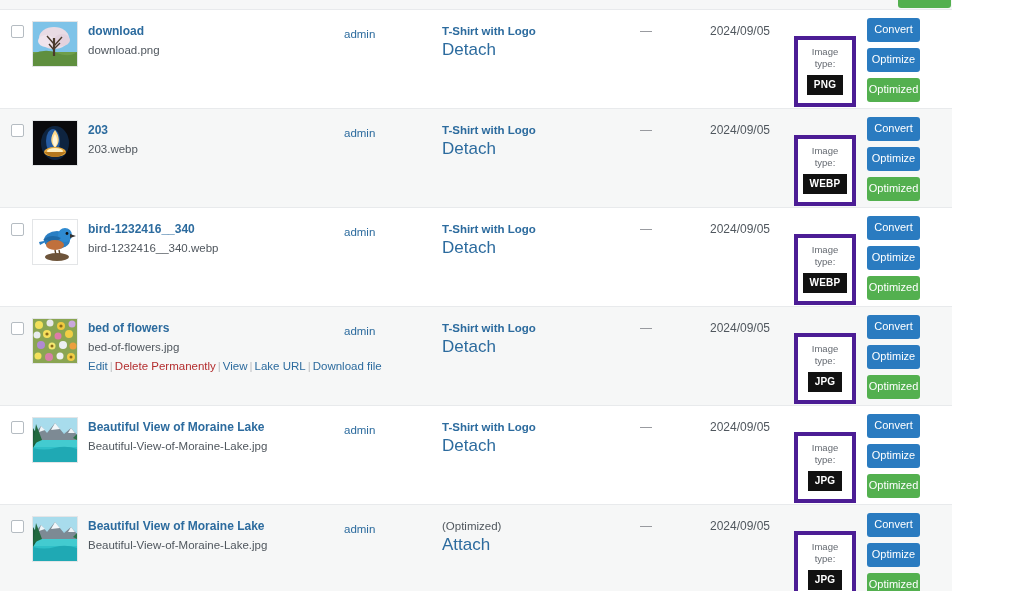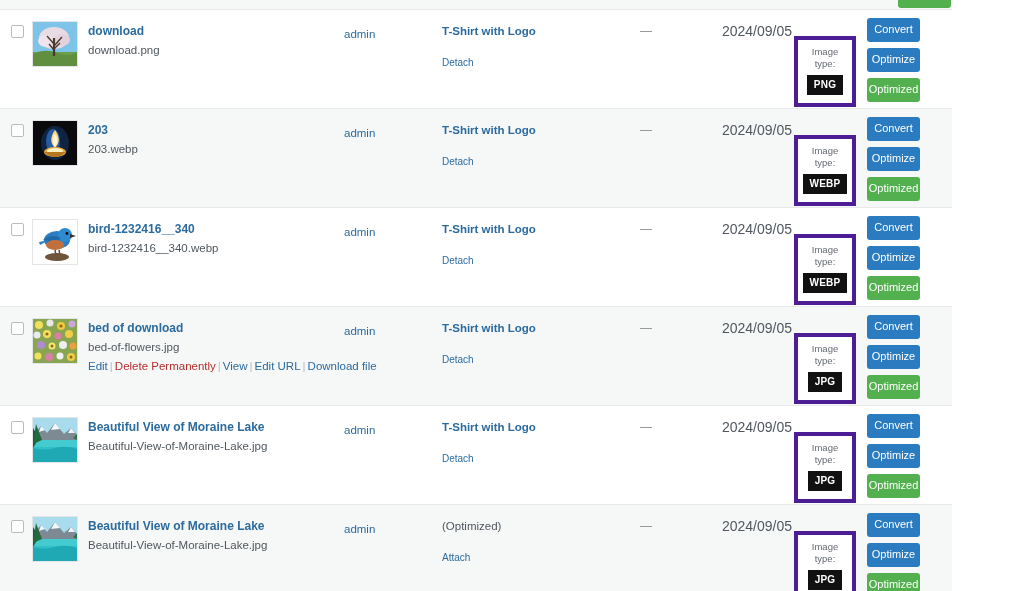--- a/index.html
+++ b/index.html
@@ -127,44 +127,44 @@
     text-decoration: none;
     cursor: pointer;
   }
   .parent-title.unattached {
     color: #50575e;
     font-weight: normal;
     cursor: default;
   }
   .parent-action {
     display: block;
-    margin-top: 16px;
+    margin-top: 3px;
     color: #2c6b9e;
-    font-size: 10px;
+    font-size: 17px;
     line-height: 15px;
     text-decoration: none;
     cursor: pointer;
   }
 
   
   .comments-wrap {
     padding-top: 14px;
     text-align: center;
     color: #8c8f94;
     font-size: 12px;
     line-height: 15px;
   }
 
   
   .date-wrap {
     padding-top: 14px;
     color: #50575e;
-    font-size: 14px;
-    line-height: 15px;
-    text-align: right;
+    font-size: 12px;
+    line-height: 15px;
+    text-align: center;
     padding-left: 6px;
   }
 
   
   .type-wrap { padding-top: 26px; padding-left: 2px; }
   .type-box {
     width: 62px;
     border: 4px solid #4c1d95;
     background: #ffffff;
     padding: 6px 4px 8px 4px;
@@ -431,23 +431,23 @@
                     <circle cx="28" cy="7" r="1.6" fill="#8a6a1c"></circle>
                     <circle cx="19" cy="27" r="1.5" fill="#8a6a1c"></circle>
                     <circle cx="38" cy="38" r="1.5" fill="#8a6a1c"></circle>
                   </g>
                 </svg>
               </span>
             </div>
           </td>
           <td>
             <div class="title-wrap">
-              <a class="file-title">bed of download</a>
+              <a class="file-title">bed of flowers</a>
               <span class="file-name">bed-of-flowers.jpg</span>
-              <div class="row-actions"><a>Edit</a><span class="sep">|</span><a class="danger">Delete Permanently</a><span class="sep">|</span><a>View</a><span class="sep">|</span><a>Edit URL</a><span class="sep">|</span><a>Download file</a></div>
+              <div class="row-actions"><a>Edit</a><span class="sep">|</span><a class="danger">Delete Permanently</a><span class="sep">|</span><a>View</a><span class="sep">|</span><a>Lake URL</a><span class="sep">|</span><a>Download file</a></div>
             </div>
           </td>
           <td>
             <div class="author-wrap"><a class="author-link">admin</a></div>
           </td>
           <td>
             <div class="parent-wrap">
               <a class="parent-title">T-Shirt with Logo</a>
               <a class="parent-action">Detach</a>
             </div>

